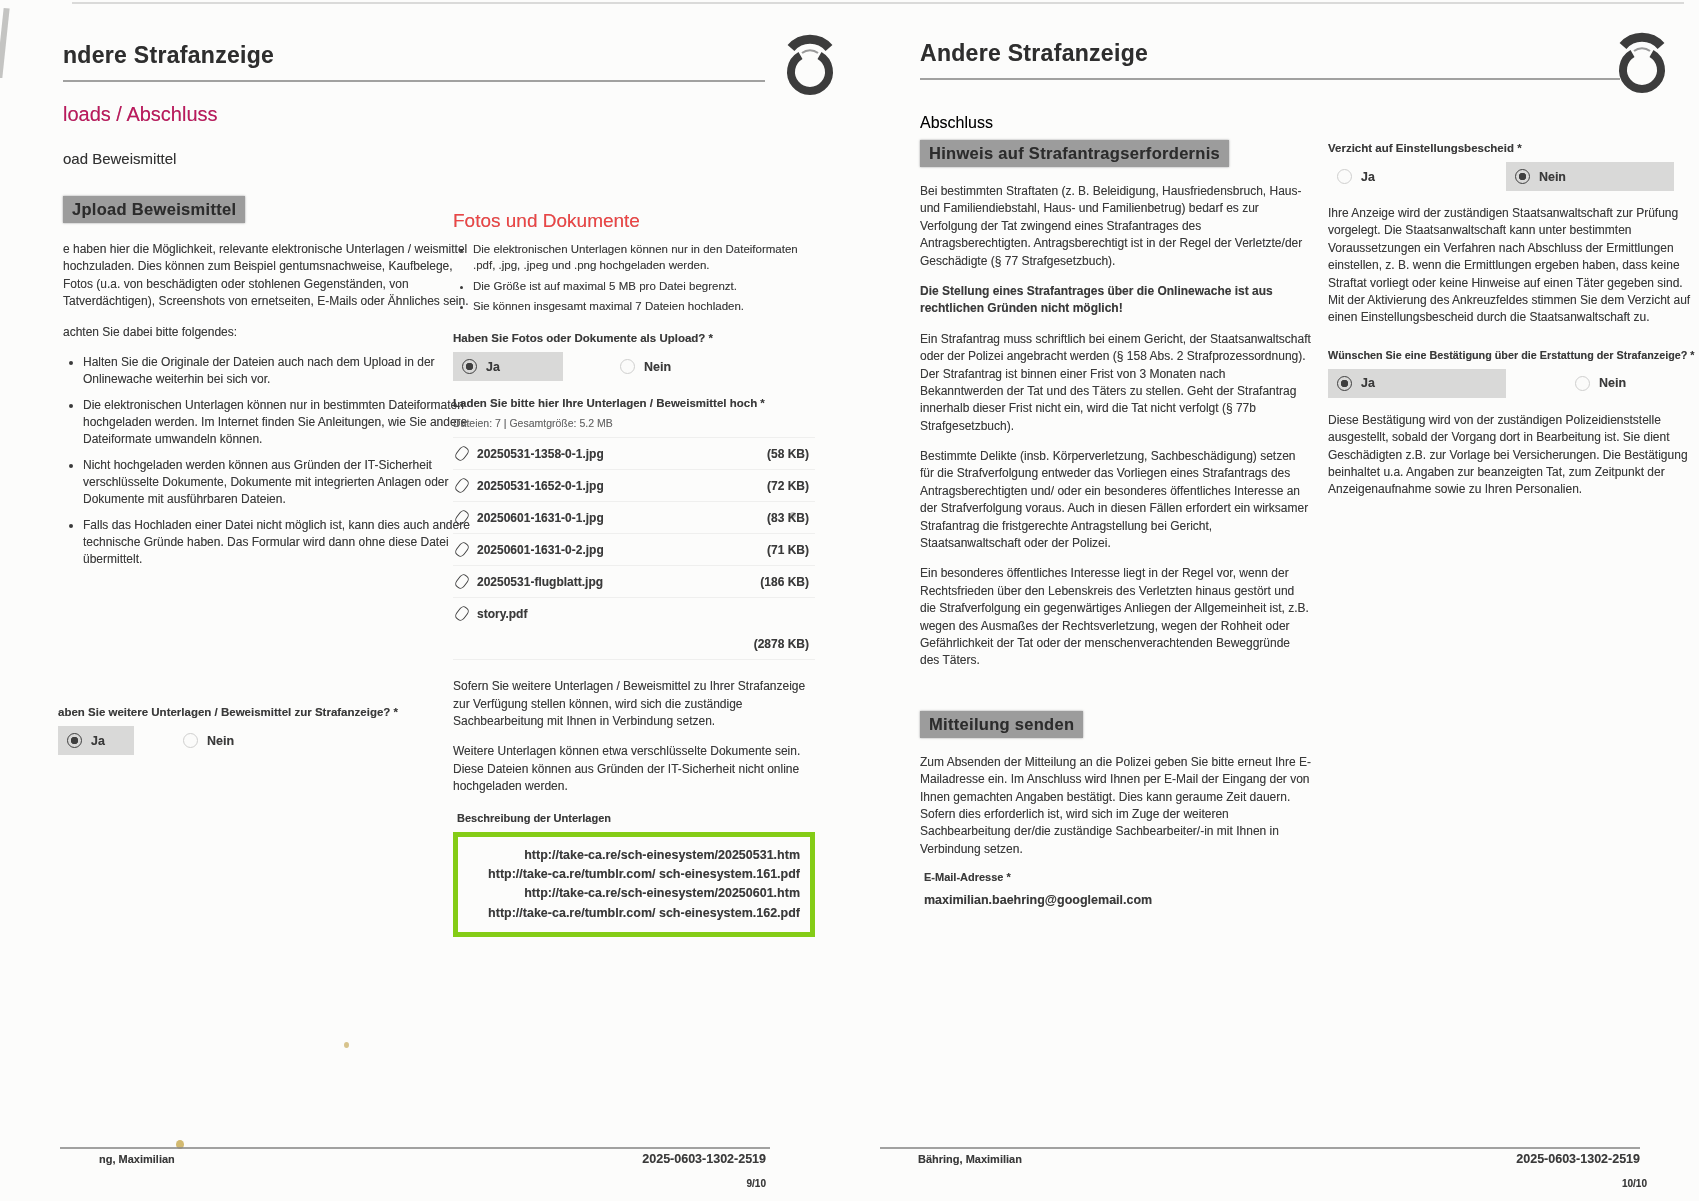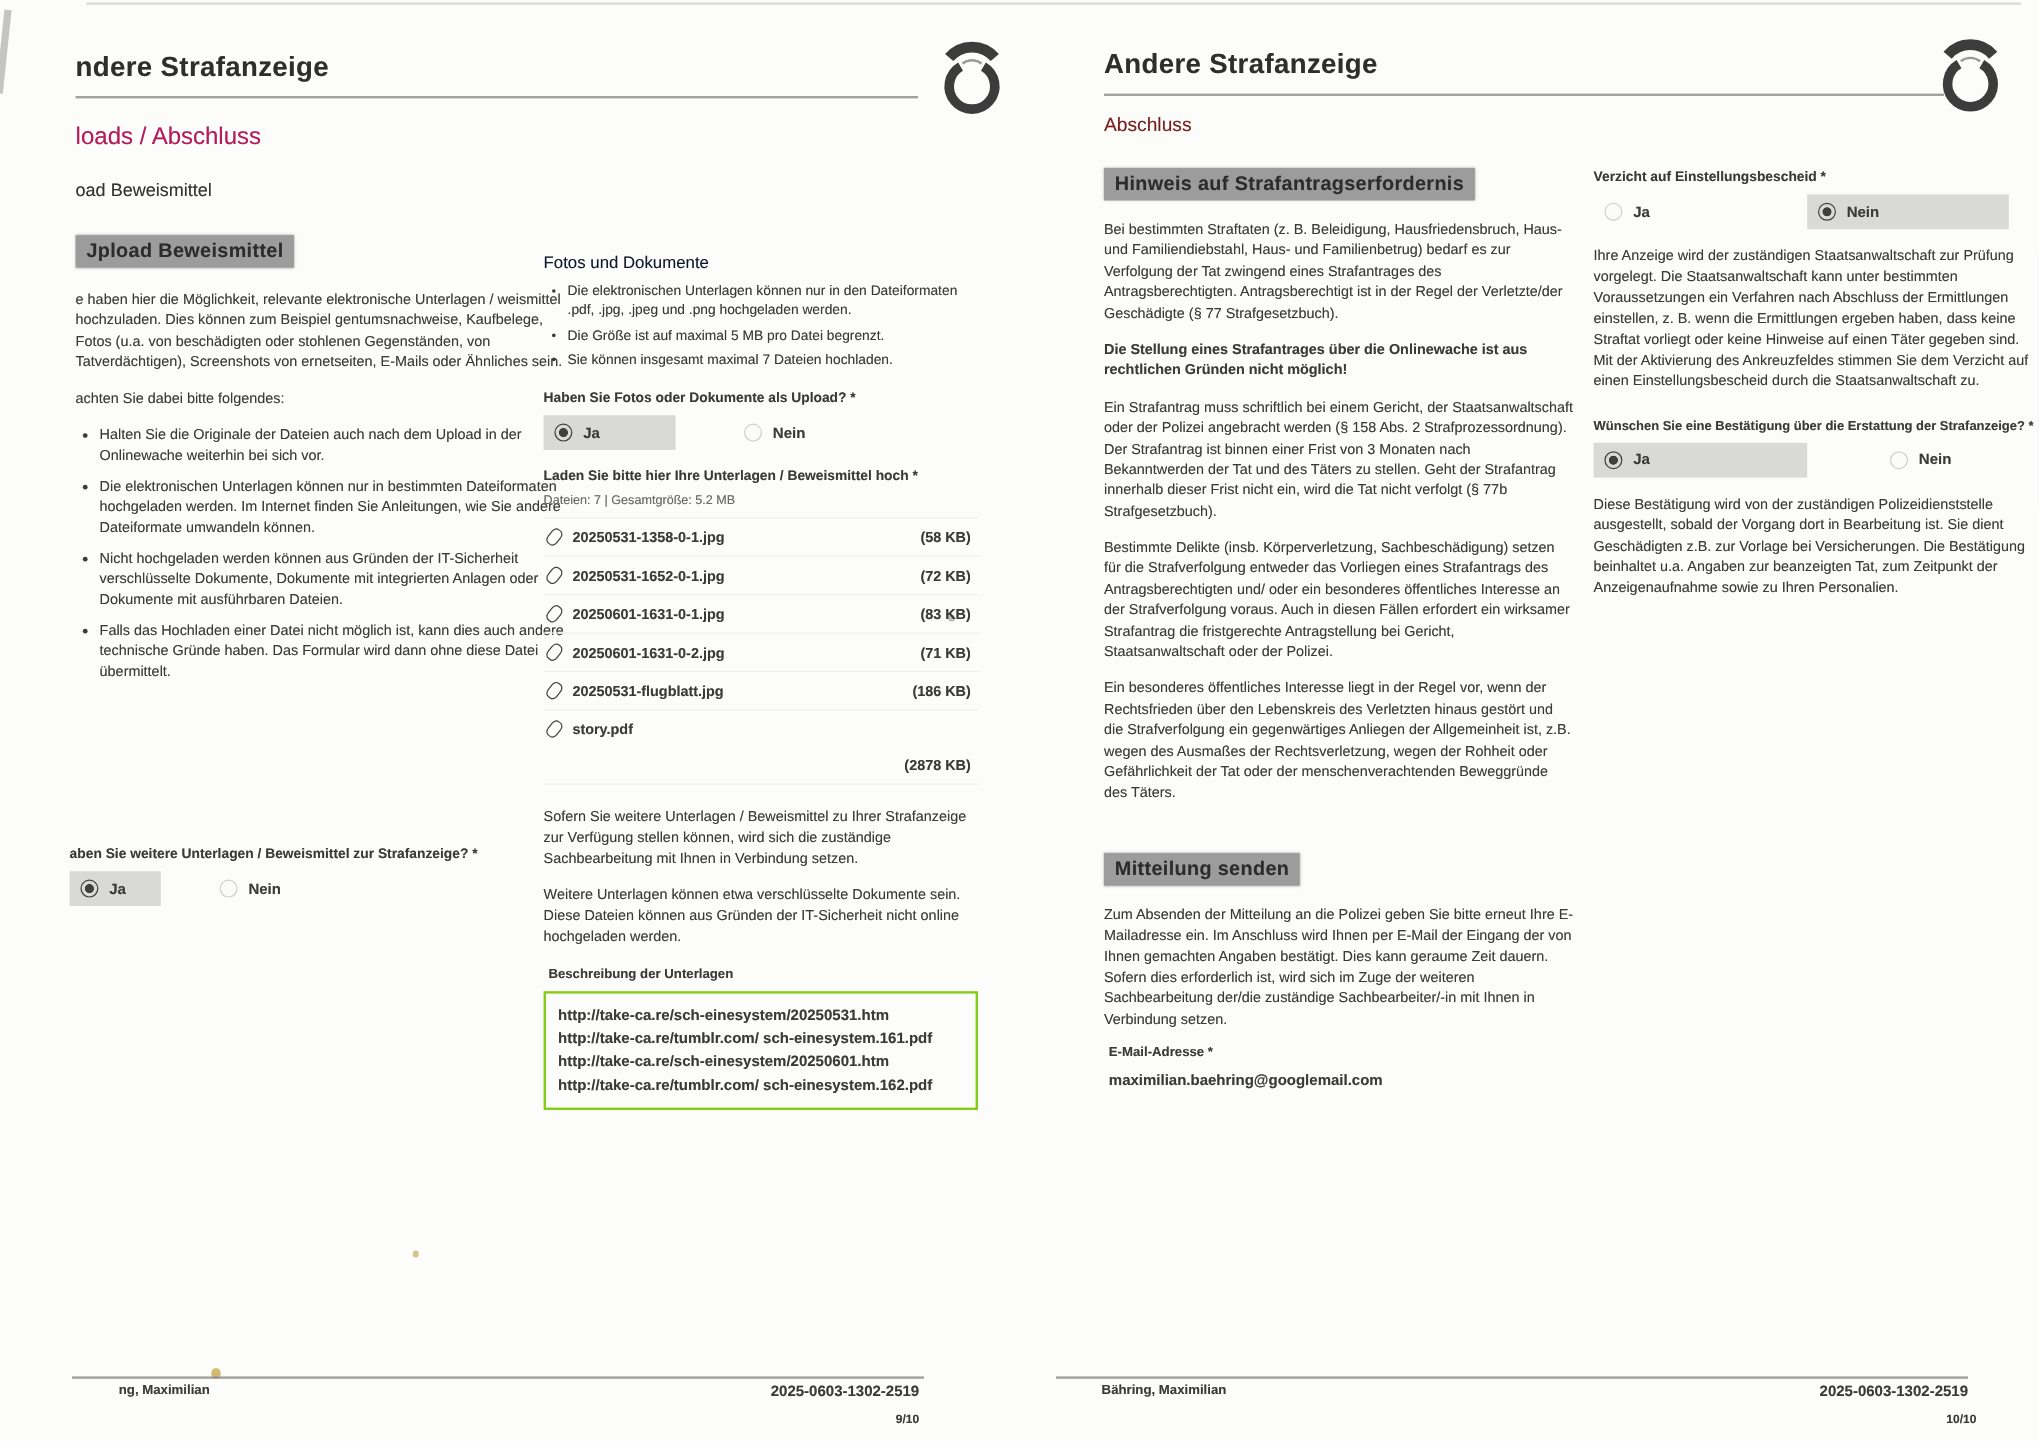--- a/index.html
+++ b/index.html
@@ -36,21 +36,21 @@
   .filelist{margin-top:8px;border-top:1px solid #efefee;}
   .frow{display:flex;justify-content:space-between;align-items:center;
         padding:8px 6px 8px 4px;border-bottom:1px solid #efefee;font-size:12px;font-weight:bold;}
   .frow2{display:block;}
   .frow2 .fsize{display:block;text-align:right;margin-top:16px;}
   .fname{display:flex;align-items:center;gap:10px;}
   .clip{display:inline-block;width:8px;height:13px;border:1.7px solid #3f3f3f;
         border-radius:4px/5px;transform:rotate(38deg);flex:0 0 auto;}
   .fsize{font-weight:bold;}
 
-  .urlbox{border:2px solid #84cc16;padding:9px 10px;margin-top:6px;}
+  .urlbox{border:5px solid #84cc16;padding:9px 10px;margin-top:6px;text-align:right;}
   .urlbox div{font-size:12.5px;font-weight:bold;line-height:1.55;}
 
   .footer-name{font-size:11px;font-weight:bold;padding-left:36px;}
   .footer-code{font-size:12.5px;font-weight:bold;}
   .footer-page{font-size:10px;font-weight:bold;}
 
   .logo{position:absolute;}
   .artifact{position:absolute;border-radius:50%;}
   .topline{position:absolute;top:2px;left:72px;width:1612px;height:2px;background:#9a9a9a;opacity:.35;}
   .edge{position:absolute;left:0;top:8px;width:6px;height:70px;background:#9f9f9d;opacity:.6;transform:rotate(6deg);}
@@ -99,21 +99,21 @@
           <span>Ja</span>
         </div>
         <div class="opt" style="margin-left:40px;">
           <span class="rb off"></span>
           <span>Nein</span>
         </div>
       </div>
     </div>
 
     <div style="position:absolute;left:453px;top:210px;width:362px;">
-      <div style="font-size:14px;color:#0f172a;">Fotos und Dokumente</div>
+      <div style="font-size:19px;color:#ef4444;">Fotos und Dokumente</div>
       <ul style="margin-top:9px;">
         <li style="margin-bottom:4px;font-size:11.5px;">Die elektronischen Unterlagen können nur in den Dateiformaten .pdf, .jpg, .jpeg und .png hochgeladen werden.</li>
         <li style="margin-bottom:4px;font-size:11.5px;">Die Größe ist auf maximal 5 MB pro Datei begrenzt.</li>
         <li style="margin-bottom:4px;font-size:11.5px;">Sie können insgesamt maximal 7 Dateien hochladen.</li>
       </ul>
 
       <div class="qlabel" style="margin-top:18px;">Haben Sie Fotos oder Dokumente als Upload? *</div>
       <div class="radio-row">
         <div class="opt sel" style="min-width:92px;">
           <span class="rb on"></span>
@@ -195,21 +195,21 @@
 
     <div style="position:absolute;left:70px;top:40px;" class="h1">Andere Strafanzeige</div>
     <div class="hrule" style="left:70px;top:78px;width:700px;"></div>
 
     <svg class="logo" style="left:762px;top:26px;" width="60" height="72" viewBox="0 0 60 72">
       <path d="M11 20 A 25 25 0 0 1 49 20" stroke="#3c3c3c" stroke-width="9" fill="none"></path>
       <path d="M39.5 27.5 A 19 19 0 1 1 20.5 27.5" stroke="#3c3c3c" stroke-width="8" fill="none"></path>
       <path d="M22 25 A 13 13 0 0 1 38 25" stroke="#9a9a9a" stroke-width="2" fill="none"></path>
     </svg>
 
-    <div style="position:absolute;left:70px;top:96px;font-size:16px;color:#7f1d1d;">Abschluss</div>
+    <div style="position:absolute;left:70px;top:114px;font-size:16px;color:#000000;">Abschluss</div>
 
     <div style="position:absolute;left:70px;top:140px;width:392px;">
       <div class="hl">Hinweis auf Strafantragserfordernis</div>
       <p style="margin-top:16px;">Bei bestimmten Straftaten (z. B. Beleidigung, Hausfriedensbruch, Haus- und Familiendiebstahl, Haus- und Familienbetrug) bedarf es zur Verfolgung der Tat zwingend eines Strafantrages des Antragsberechtigten. Antragsberechtigt ist in der Regel der Verletzte/der Geschädigte (§ 77 Strafgesetzbuch).</p>
       <p class="bold">Die Stellung eines Strafantrages über die Onlinewache ist aus rechtlichen Gründen nicht möglich!</p>
       <p>Ein Strafantrag muss schriftlich bei einem Gericht, der Staatsanwaltschaft oder der Polizei angebracht werden (§ 158 Abs. 2 Strafprozessordnung). Der Strafantrag ist binnen einer Frist von 3 Monaten nach Bekanntwerden der Tat und des Täters zu stellen. Geht der Strafantrag innerhalb dieser Frist nicht ein, wird die Tat nicht verfolgt (§ 77b Strafgesetzbuch).</p>
       <p>Bestimmte Delikte (insb. Körperverletzung, Sachbeschädigung) setzen für die Strafverfolgung entweder das Vorliegen eines Strafantrags des Antragsberechtigten und/ oder ein besonderes öffentliches Interesse an der Strafverfolgung voraus. Auch in diesen Fällen erfordert ein wirksamer Strafantrag die fristgerechte Antragstellung bei Gericht, Staatsanwaltschaft oder der Polizei.</p>
       <p>Ein besonderes öffentliches Interesse liegt in der Regel vor, wenn der Rechtsfrieden über den Lebenskreis des Verletzten hinaus gestört und die Strafverfolgung ein gegenwärtiges Anliegen der Allgemeinheit ist, z.B. wegen des Ausmaßes der Rechtsverletzung, wegen der Rohheit oder Gefährlichkeit der Tat oder der menschenverachtenden Beweggründe des Täters.</p>
 
       <div class="hl" style="margin-top:28px;">Mitteilung senden</div>

